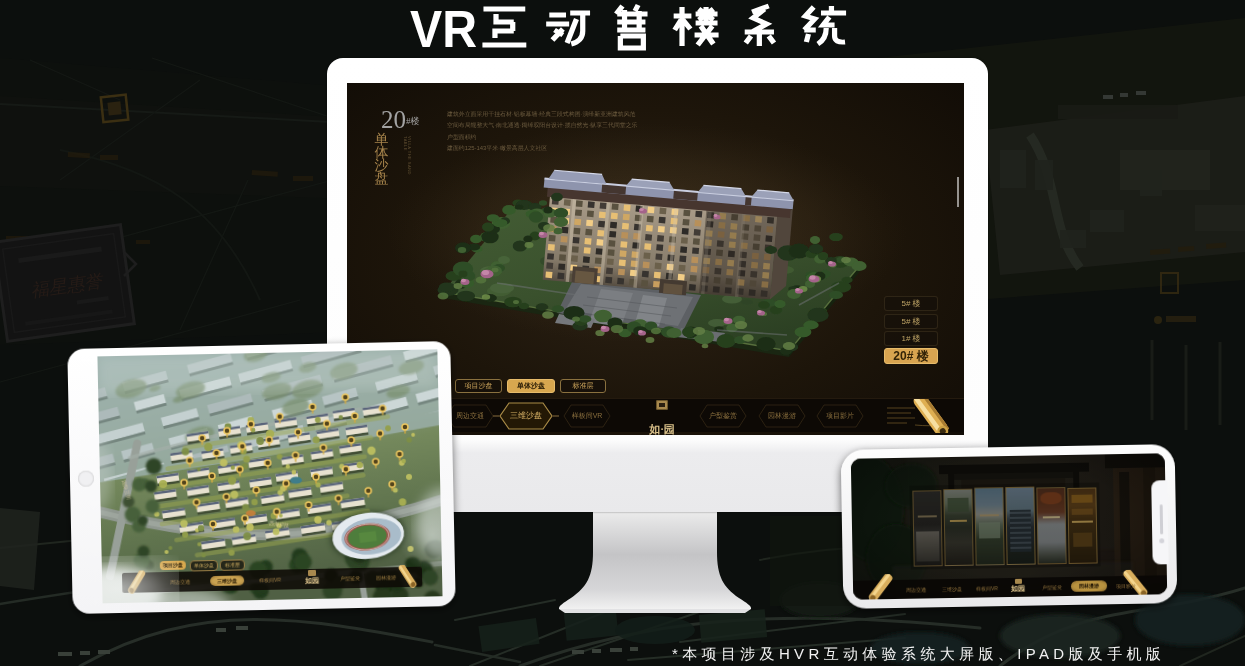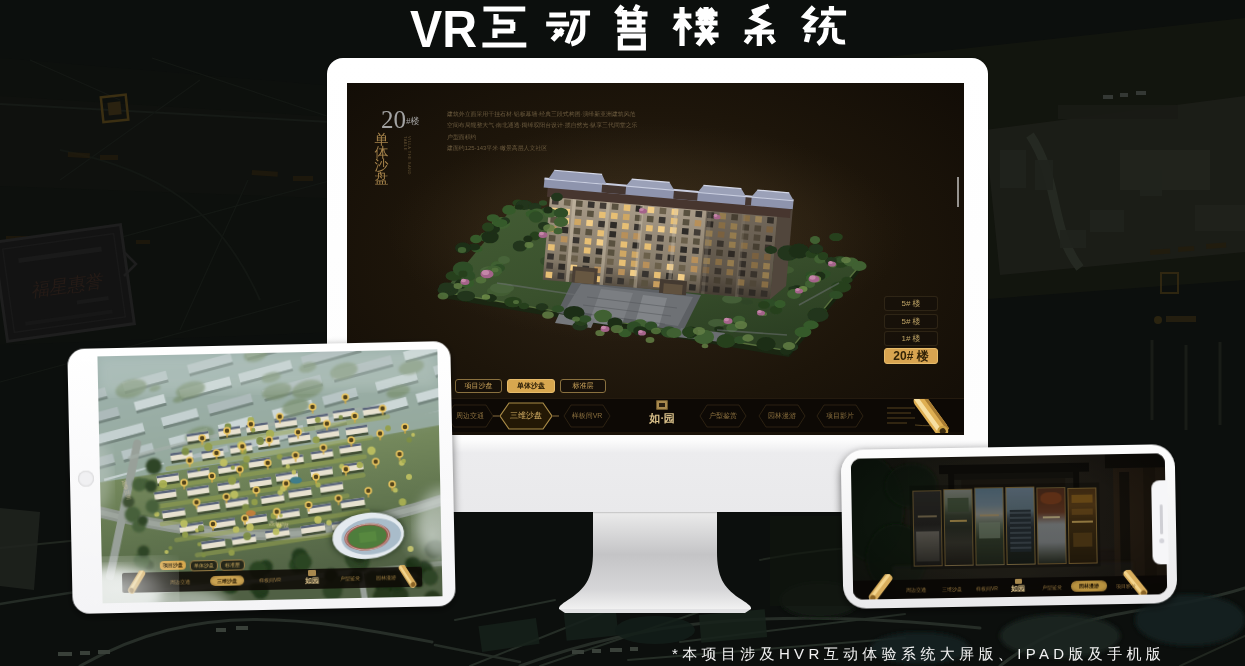--- a/index.html
+++ b/index.html
@@ -671,21 +671,21 @@
       <div class="abs" style="left:96px;top:10px;width:54px;height:14px;color:#8a6f3e;font-size:7px;text-align:center;line-height:14px;">周边交通</div>
 
       <div class="abs" style="left:151px;top:8px;width:56px;height:17px;color:#d8b266;font-size:8px;text-align:center;line-height:17px;">三维沙盘</div>
 
       <div class="abs" style="left:213px;top:10px;width:54px;height:14px;color:#8a6f3e;font-size:7px;text-align:center;line-height:14px;">样板间VR</div>
 
       <div class="abs" style="left:295px;top:1px;width:40px;text-align:center;">
         <div style="width:12px;height:10px;margin:0 auto;border-radius:2px;background:#a8894e;box-shadow:inset 0 0 0 1px #6b552a;position:relative;">
             <div style="position:absolute;left:3px;top:3px;width:6px;height:4px;background:#2a1f10;"></div>
           </div>
-        <div style="color:#d9c08a;font-size:11px;font-family:Liberation Serif, serif;font-weight:bold;margin-top:1px;">如·园</div>
+        <div style="color:#d9c08a;font-size:11px;font-family:Liberation Serif, serif;font-weight:bold;margin-top:12px;">如·园</div>
       </div>
 
       <div class="abs" style="left:349px;top:10px;width:54px;height:14px;color:#8a6f3e;font-size:7px;text-align:center;line-height:14px;">户型鉴赏</div>
 
       <div class="abs" style="left:408px;top:10px;width:54px;height:14px;color:#8a6f3e;font-size:7px;text-align:center;line-height:14px;">园林漫游</div>
 
       <div class="abs" style="left:466px;top:10px;width:54px;height:14px;color:#8a6f3e;font-size:7px;text-align:center;line-height:14px;">项目影片</div>
 
       <svg class="abs" style="left:538px;top:0px;" width="80" height="34" viewBox="0 0 80 34">
         <g stroke="#56431f" stroke-width="1" fill="none">

